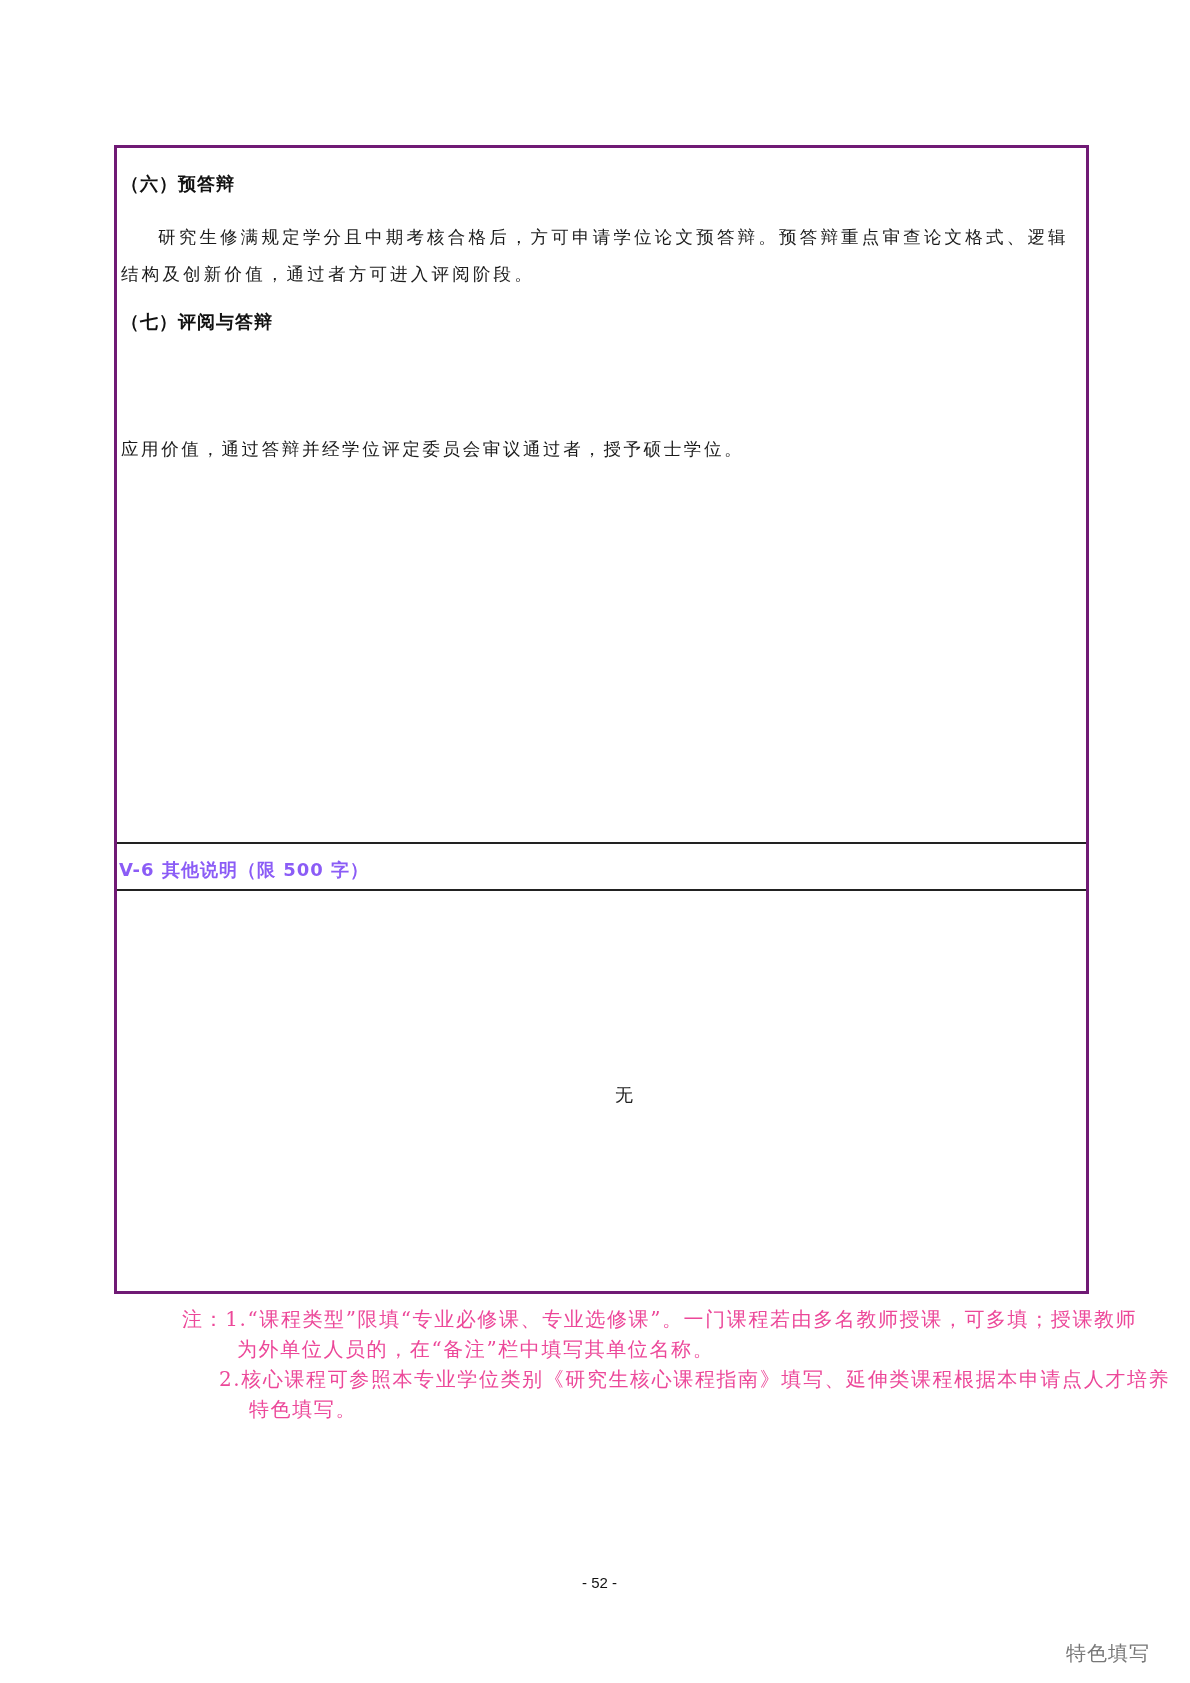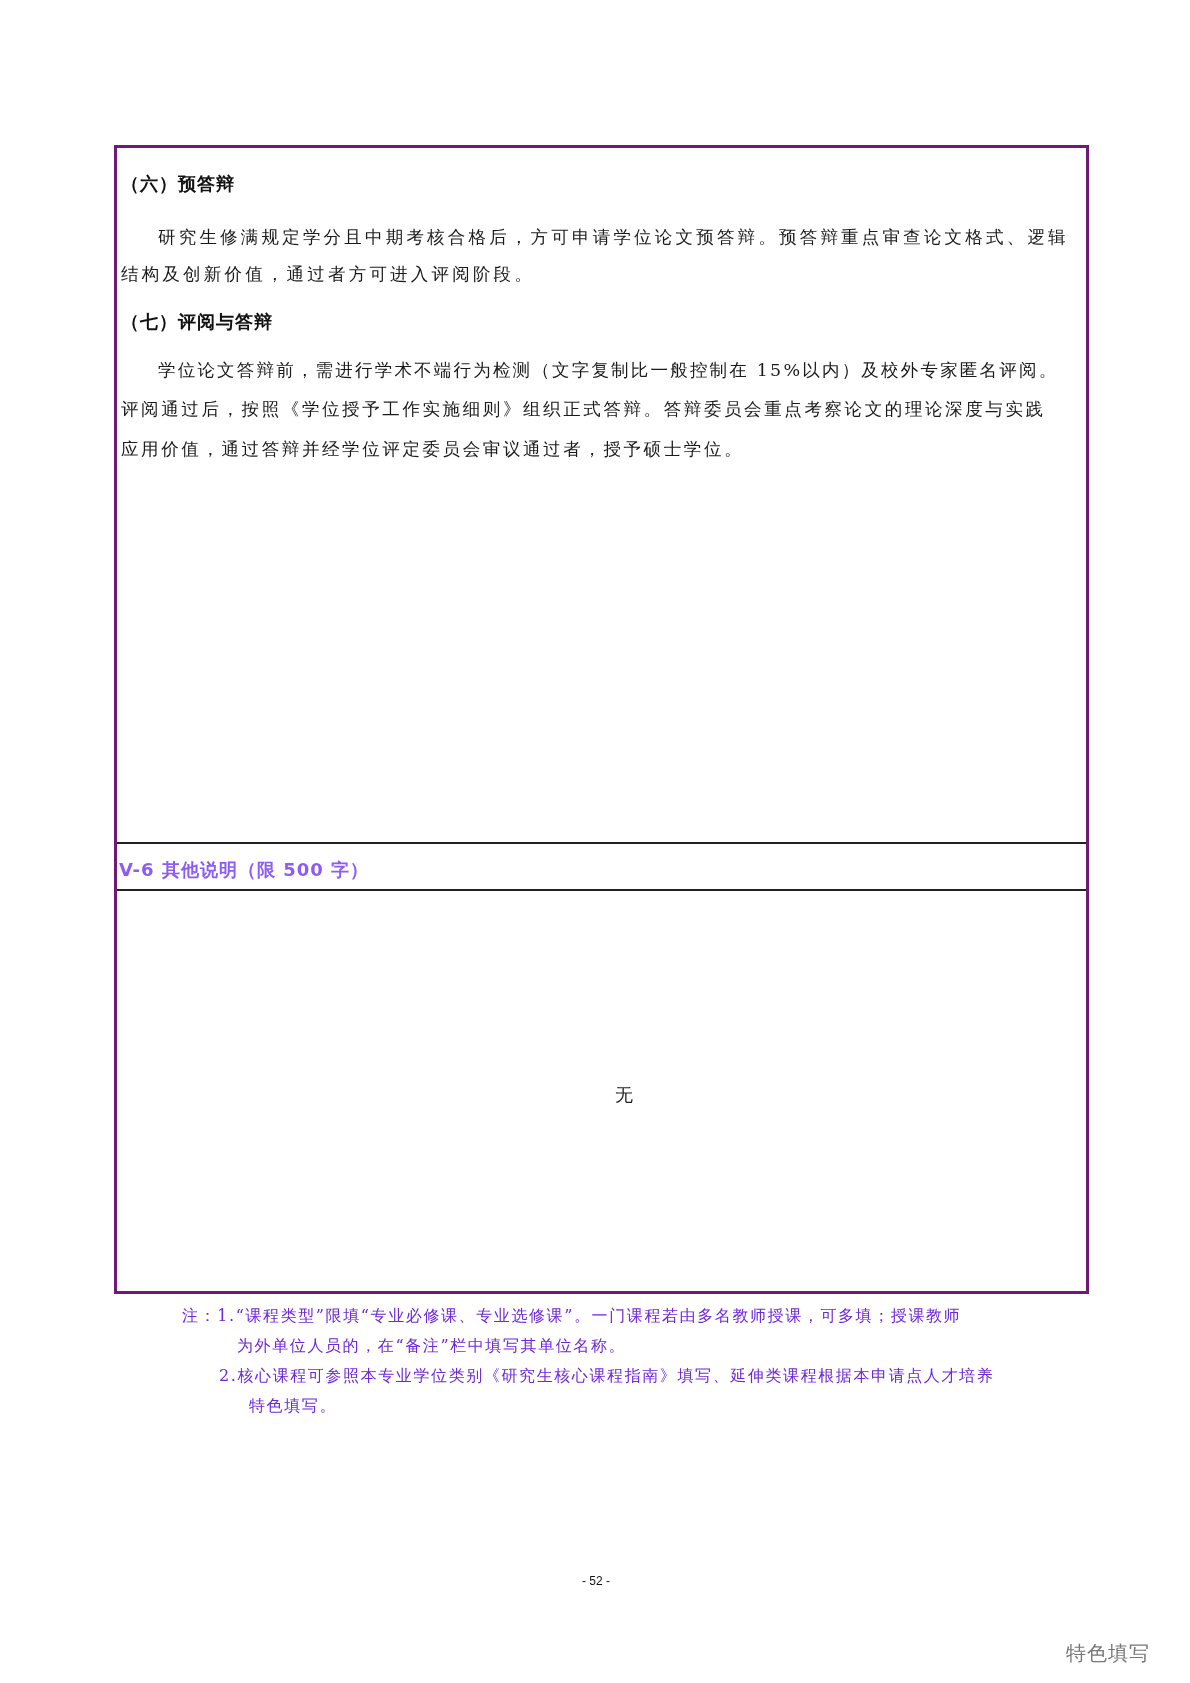--- a/index.html
+++ b/index.html
@@ -22,42 +22,40 @@
     }
     .indent { left: 41px; }
     .v6-label {
       position: absolute; left: 2px; top: 710px; font-size: 18px; font-weight: bold;
       font-family: "DejaVu Sans", "Liberation Sans", sans-serif; color: #8b5cf6; letter-spacing: 1px;
     }
     .v6-content {
       position: absolute; left: 498px; top: 935px; font-size: 18px; color: #222;
     }
     .note {
-      position: absolute; font-size: 16px; letter-spacing: 1.6px; white-space: nowrap; color: #6d28d9;
+      position: absolute; font-size: 20px; letter-spacing: 1.6px; white-space: nowrap; color: #ec4899;
     }
     .page-number {
-      position: absolute; left: 582px; top: 1574px; font-size: 12px;
+      position: absolute; left: 582px; top: 1574px; font-size: 15px;
       font-family: "Liberation Sans", sans-serif; color: #111;
     }
     .watermark {
       position: absolute; left: 1066px; top: 1640px; font-size: 20px;
       font-family: "DejaVu Sans", sans-serif; color: #777; letter-spacing: 1px;
     }
   </style>
 </head>
 <body>
 
 <div class="box">
   <div class="heading" style="top:24px;">（六）预答辩</div>
   <div class="line indent" style="top:77px;">研究生修满规定学分且中期考核合格后，方可申请学位论文预答辩。预答辩重点审查论文格式、逻辑</div>
   <div class="line" style="top:114px;">结构及创新价值，通过者方可进入评阅阶段。</div>
 
   <div class="heading" style="top:162px;">（七）评阅与答辩</div>
-  <div class="line indent" style="top:210px; letter-spacing:2.2px;">学位论文答辩前，需进行学术不端行为检测（文字复制比一般控制在 15%以内）及校外专家匿名评阅。</div>
-  <div class="line" style="top:249px; letter-spacing:2.6px;">评阅通过后，按照《学位授予工作实施细则》组织正式答辩。答辩委员会重点考察论文的理论深度与实践</div>
   <div class="line" style="top:289px; letter-spacing:2.6px;">应用价值，通过答辩并经学位评定委员会审议通过者，授予硕士学位。</div>
 
   <div class="divider" style="top:694px;"></div>
   <div class="v6-label">V-6  其他说明（限 500 字）</div>
   <div class="divider" style="top:741px;"></div>
   <div class="v6-content" style="top:935px;">无</div>
 </div>
 
 <div class="note" style="left:182px; top:1306px;">注：1.“课程类型”限填“专业必修课、专业选修课”。一门课程若由多名教师授课，可多填；授课教师</div>
 <div class="note" style="left:237px; top:1336px;">为外单位人员的，在“备注”栏中填写其单位名称。</div>

